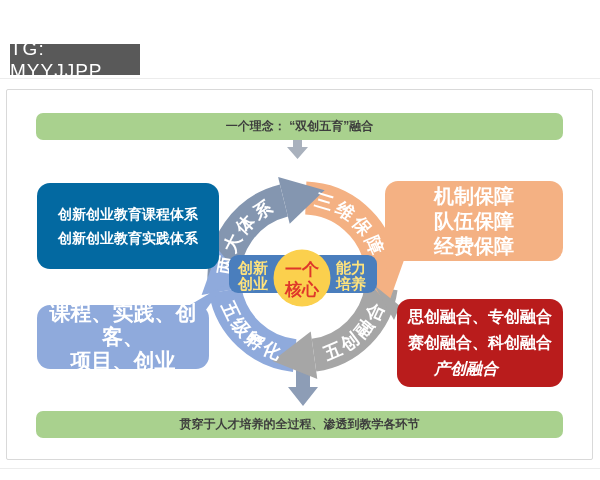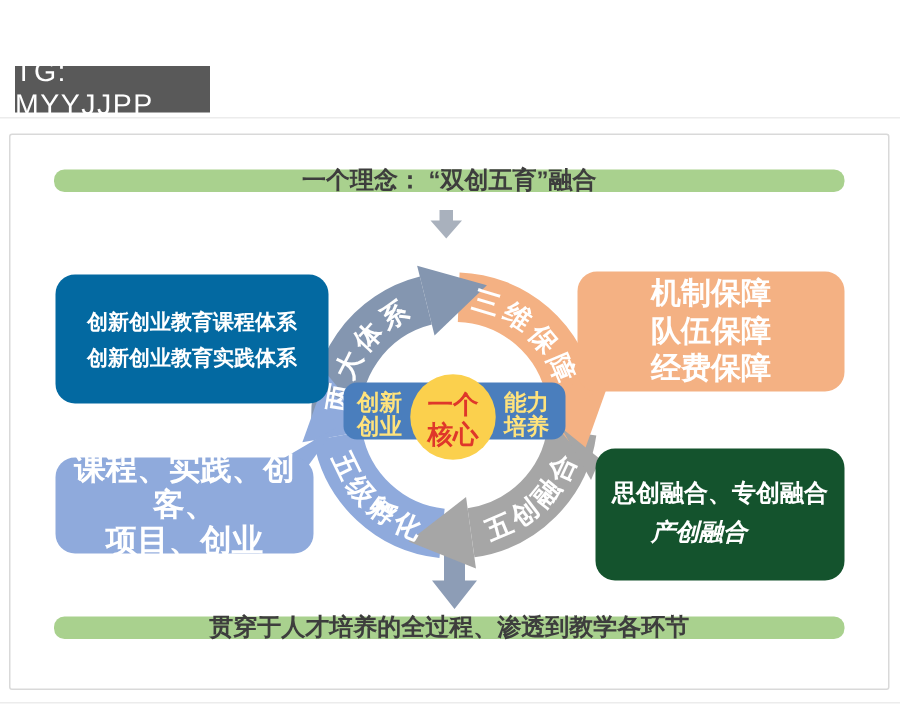--- a/index.html
+++ b/index.html
@@ -6,30 +6,30 @@
   .page{position:relative;width:600px;height:480px;background:#ffffff;overflow:hidden;
         font-family:"Liberation Sans","DejaVu Sans",sans-serif;margin-top:36px;}
   .hairline{position:absolute;left:0;width:600px;height:1px;background:#ececec;}
   .hl-top{top:42px;} .hl-bottom{top:432px;}
   .card{position:absolute;left:6px;top:53px;width:585px;height:369px;
         background:#ffffff;border:1px solid #d9d9d9;border-radius:2px;}
   .tg-badge{position:absolute;left:10px;top:8px;width:130px;height:31px;background:#595959;
         color:#ffffff;font-size:19px;letter-spacing:1px;display:flex;align-items:center;justify-content:center;}
   .watermark{position:absolute;left:455px;top:439px;width:140px;height:31px;background:#595959;
         color:#ffffff;font-size:17px;display:flex;align-items:center;justify-content:center;}
-  .banner{position:absolute;left:36px;width:527px;height:15px;background:#a9d18e;border-radius:7px;
-        color:#3d3d3d;font-size:16px;font-weight:bold;display:flex;align-items:center;justify-content:center;z-index:3;}
+  .banner{position:absolute;left:36px;width:527px;height:27px;background:#a9d18e;border-radius:7px;
+        color:#3d3d3d;font-size:12px;font-weight:bold;display:flex;align-items:center;justify-content:center;z-index:3;}
   .banner-top{top:77px;} .banner-bottom{top:375px;}
   .diagram-svg{position:absolute;left:0;top:0;width:600px;height:480px;z-index:2;}
   .callout{position:absolute;z-index:4;border-radius:13px;color:#ffffff;font-weight:bold;
         display:flex;flex-direction:column;align-items:center;justify-content:center;text-align:center;}
   .box-top-left{left:37px;top:147px;width:182px;height:86px;background:#0369a1;font-size:14px;line-height:24px;}
   .box-top-right{left:385px;top:145px;width:178px;height:80px;background:#f4b183;font-size:20px;line-height:25px;}
   .box-bottom-left{left:37px;top:269px;width:172px;height:64px;background:#8faadc;font-size:21px;line-height:24px;}
-  .box-bottom-right{left:397px;top:263px;width:166px;height:88px;background:#14532d;font-size:16px;line-height:26px;}
+  .box-bottom-right{left:397px;top:263px;width:166px;height:88px;background:#b91c1c;font-size:16px;line-height:26px;}
   .box-bottom-right .line-right{align-self:flex-end;padding-right:14px;font-style:italic;}
   .callout .bline{display:block;width:100%;}
   svg text{font-family:"Liberation Sans","DejaVu Sans",sans-serif;}
 </style>
 </head>
 <body>
 
 <div class="page">
 
   <div class="tg-badge">
@@ -105,20 +105,21 @@
     <span class="bline">经费保障</span>
   </div>
 
   <div class="callout box-bottom-left">
     <span class="bline">课程、实践、创客、</span>
     <span class="bline">项目、创业</span>
   </div>
 
   <div class="callout box-bottom-right">
     <span class="bline">思创融合、专创融合</span>
+    <span class="bline">赛创融合、科创融合</span>
     <span class="bline line-right">产创融合</span>
   </div>
 
   <div class="banner banner-bottom">
     <span>贯穿于人才培养的全过程、渗透到教学各环节</span>
   </div>
 
 
 </div>
 

